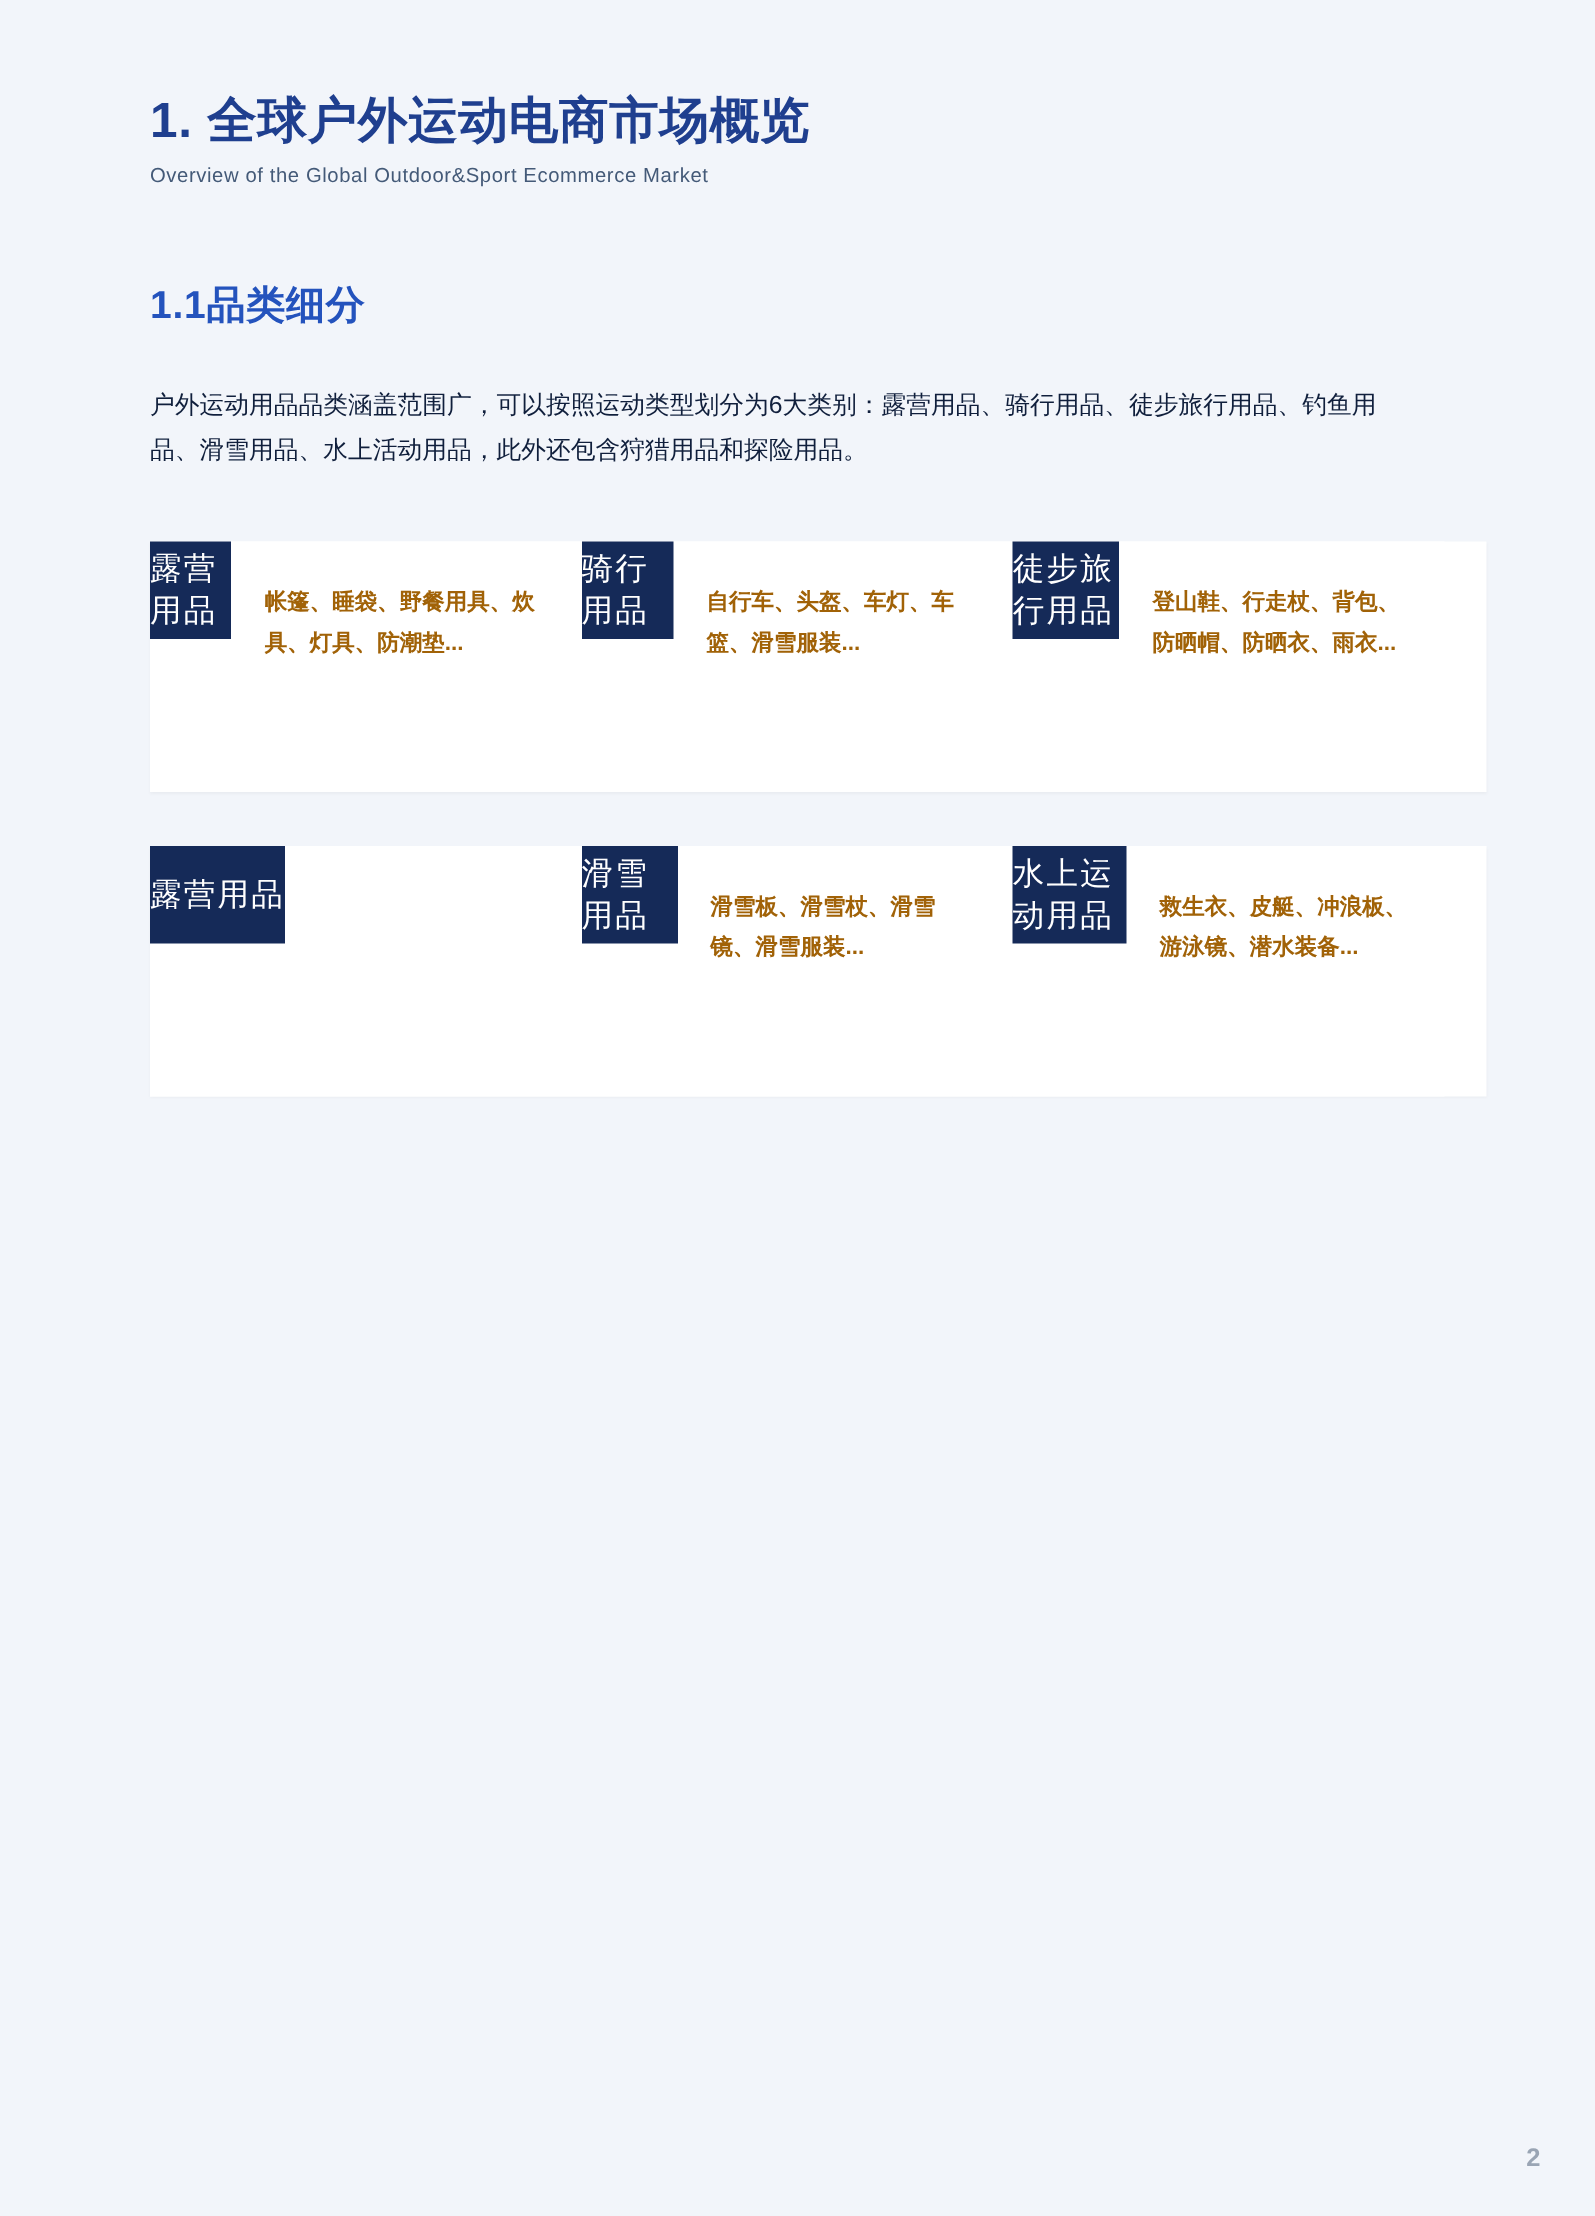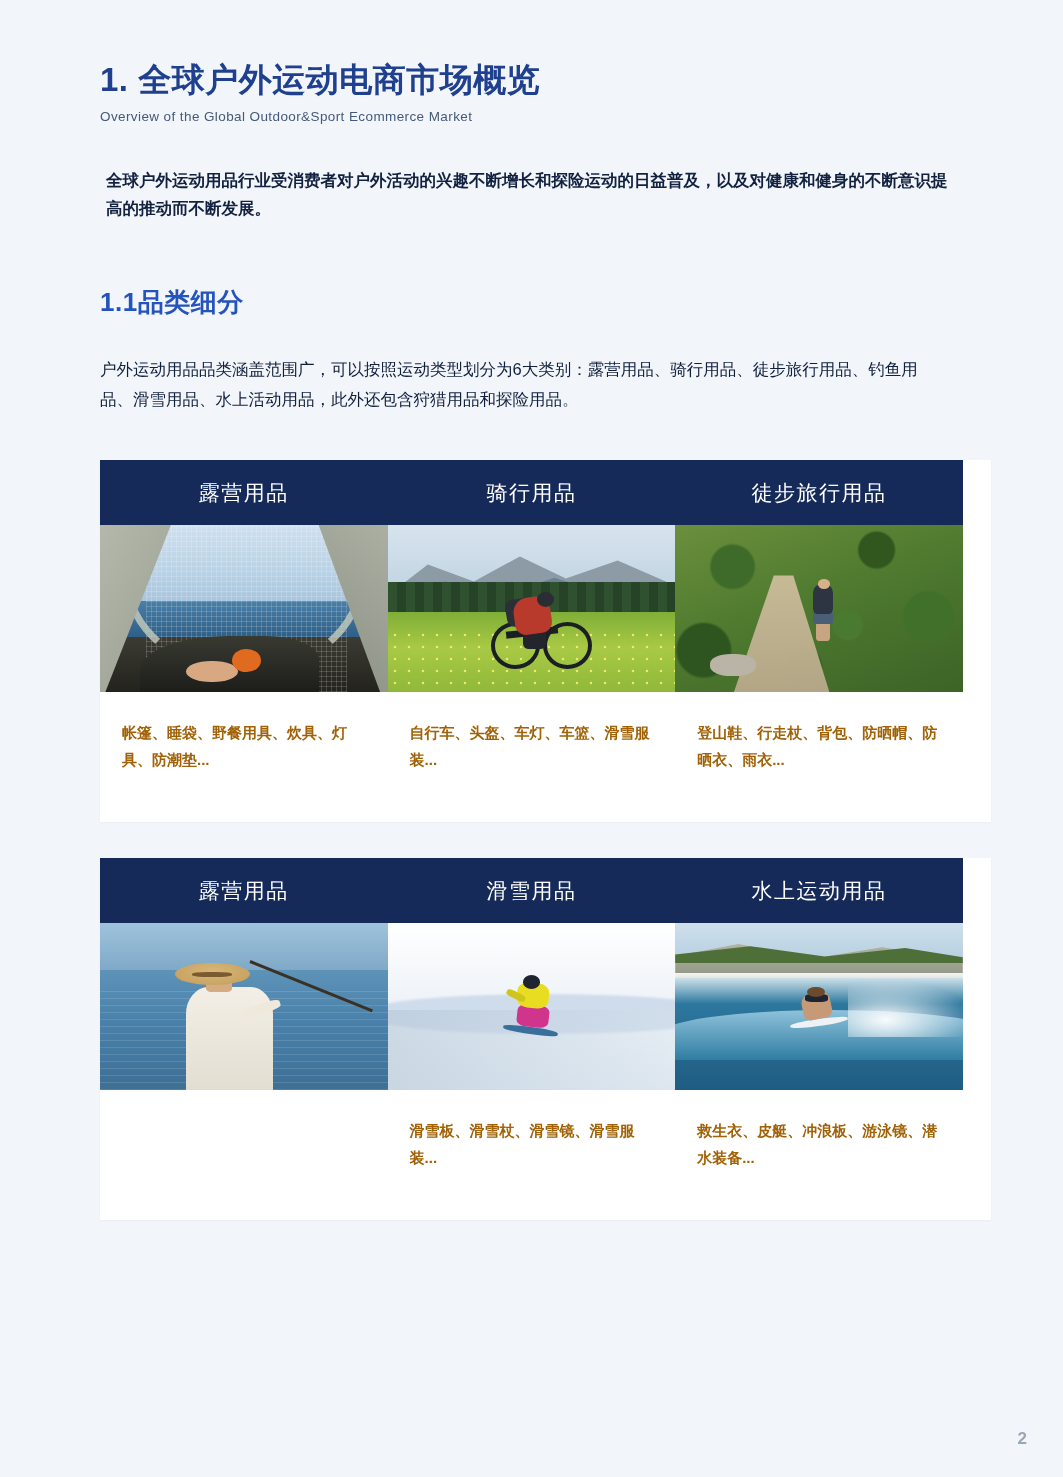--- a/index.html
+++ b/index.html
@@ -61,21 +61,21 @@
     margin-top: 46px;
     background: #ffffff;
     display: flex;
     box-shadow: 0 1px 2px rgba(0,0,0,0.04);
   }
   .grid.second { margin-top: 36px; }
   .card {
     width: 287.6px;
     background: #ffffff;
     display: flex;
-    flex-direction: column;
+    flex-direction: row;
   }
   .card-title {
     background: #152a58;
     color: #ffffff;
     height: 65px;
     display: flex;
     align-items: center;
     justify-content: center;
     font-size: 21px;
     letter-spacing: 1.5px;
@@ -251,21 +251,20 @@
 </style>
 </head>
 <body>
 
 <div class="page">
   <div class="content">
 
     <h1 class="h1">1. 全球户外运动电商市场概览</h1>
     <div class="h1-sub">Overview of the Global Outdoor&amp;Sport Ecommerce Market</div>
 
-    <p class="intro">全球户外运动用品行业受消费者对户外活动的兴趣不断增长和探险运动的日益普及，以及对健康和健身的不断意识提高的推动而不断发展。</p>
 
     <h2 class="h2">1.1品类细分</h2>
 
     <p class="body-text">户外运动用品品类涵盖范围广，可以按照运动类型划分为6大类别：露营用品、骑行用品、徒步旅行用品、钓鱼用品、滑雪用品、水上活动用品，此外还包含狩猎用品和探险用品。</p>
 
     <div class="grid">
 
       <div class="card">
         <div class="card-title">露营用品</div>
         <div class="card-img">

